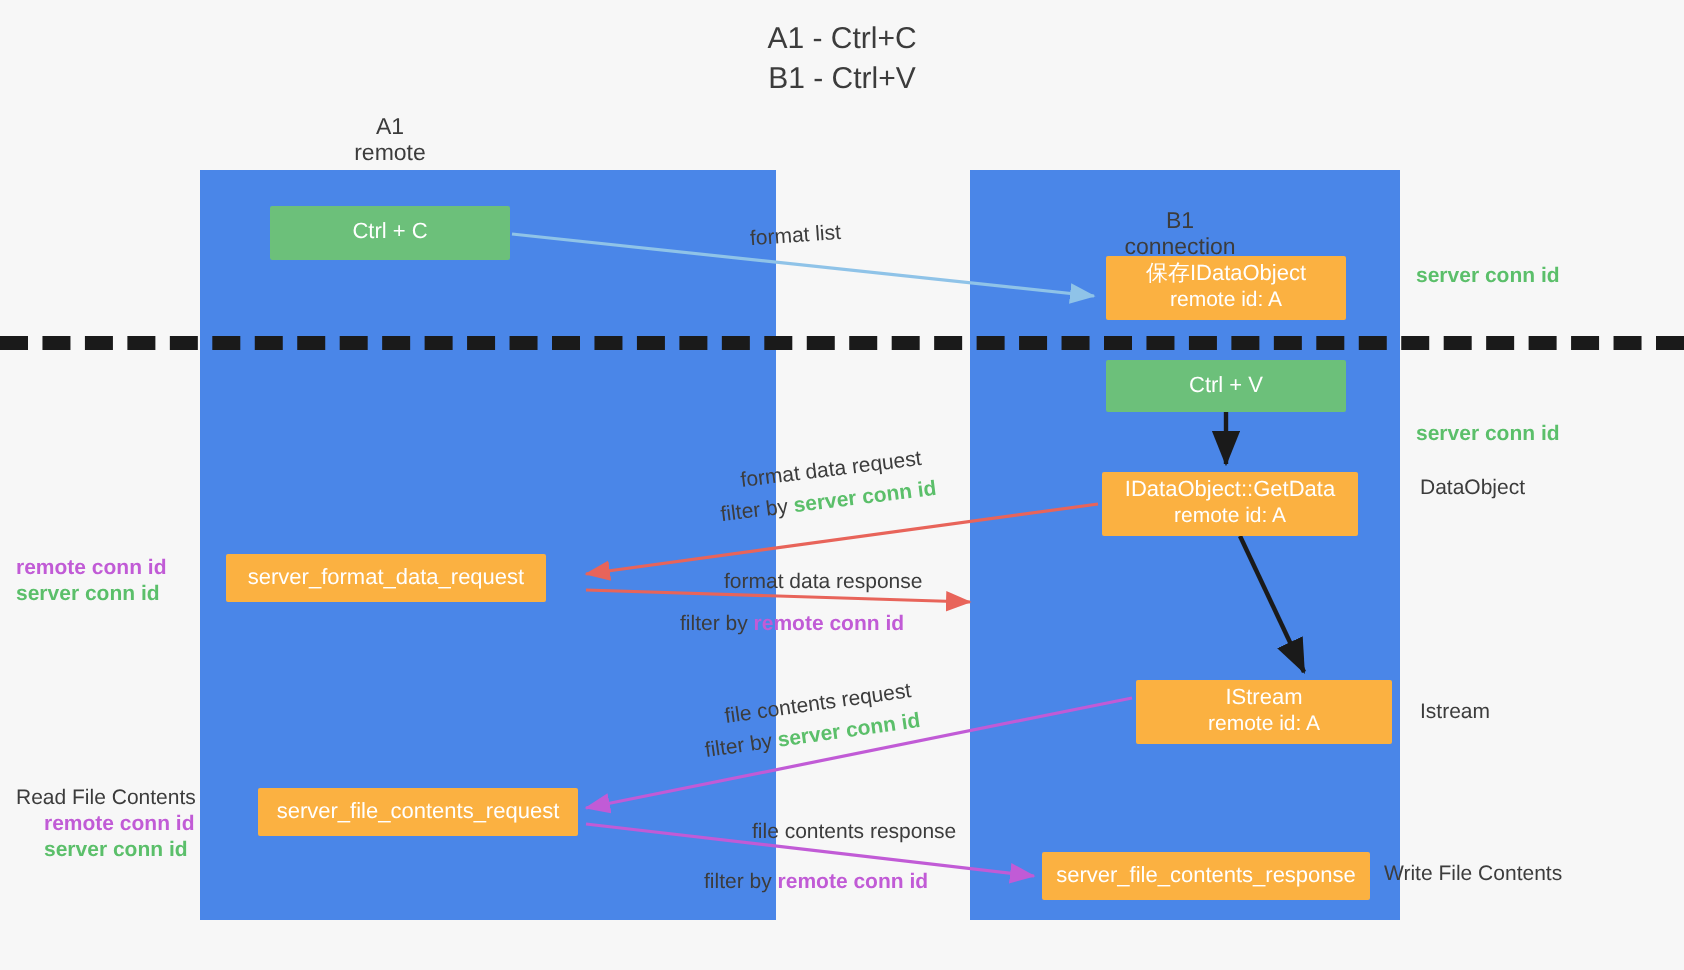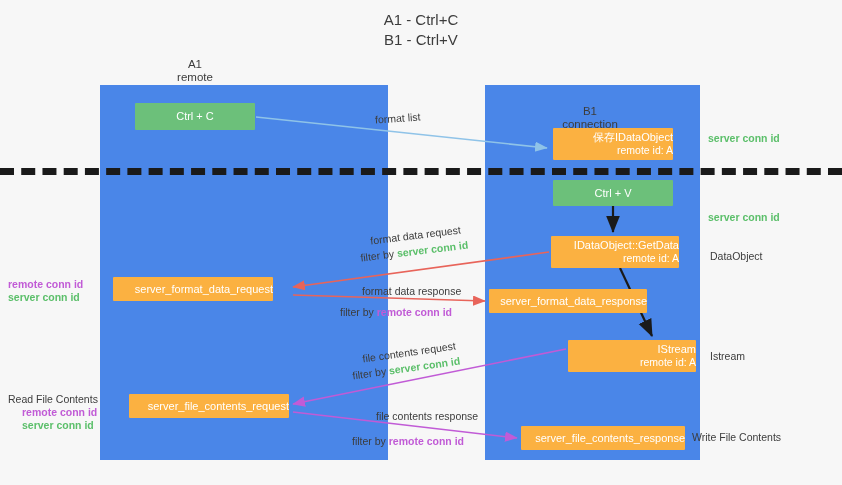--- a/index.html
+++ b/index.html
@@ -41,21 +41,21 @@
 
   
   .node{
     box-sizing:border-box;
     display:flex;flex-direction:column;
     align-items:center;justify-content:center;
     color:#ffffff;font-size:11px;line-height:13px;
     text-align:center;border-radius:1px;
   }
   .node.green{background:#6aa84f;background:#6cc07a;}
-  .node.orange{background:#fbb141;align-items:flex-end;}
+  .node.orange{background:#fbb141;}
   .node .l2{font-size:10.5px;}
 
   #n-ctrlc{left:135px;top:103px;width:120px;height:27px;}
   #n-save{left:553px;top:128px;width:120px;height:32px;}
   #n-ctrlv{left:553px;top:180px;width:120px;height:26px;}
   #n-getdata{left:551px;top:236px;width:128px;height:32px;}
   #n-istream{left:568px;top:340px;width:128px;height:32px;}
   #n-fdreq{left:113px;top:277px;width:160px;height:24px;}
   #n-fdres{left:489px;top:289px;width:158px;height:24px;}
   #n-fcreq{left:129px;top:394px;width:160px;height:24px;}
@@ -86,21 +86,21 @@
   .side .plain{color:#3c3c3c;}
   .side .rc{color:#c15bd6;font-weight:bold;}
   .side .sc{color:#5bbf6a;font-weight:bold;}
 
   #ann-left-fmt{left:8px;top:278px;}
   #ann-left-file{left:8px;top:393px;}
   #ann-left-file .title{color:#3c3c3c;font-weight:normal;}
 
   #ann-r-server1{left:708px;top:132px;}
   #ann-r-server2{left:708px;top:211px;}
-  #ann-r-dataobject{left:710px;top:250px;}
+  #ann-r-dataobject{left:710px;top:238px;}
   #ann-r-istream{left:710px;top:350px;}
   #ann-r-write{left:692px;top:431px;}
 </style>
 </head>
 <body>
 
 <div class="stage">
 
   <div class="abs" id="title">
     <div>A1 - Ctrl+C</div>
@@ -172,23 +172,20 @@
 
   <div class="abs node orange" id="n-istream">
     <span class="l1">IStream</span>
     <span class="l2">remote id: A</span>
   </div>
 
   <div class="abs node orange" id="n-fdreq">
     <span class="l1">server_format_data_request</span>
   </div>
 
-  <div class="abs node orange" id="n-fdres">
-    <span class="l1">server_format_data_response</span>
-  </div>
 
   <div class="abs node orange" id="n-fcreq">
     <span class="l1">server_file_contents_request</span>
   </div>
 
   <div class="abs node orange" id="n-fcres">
     <span class="l1">server_file_contents_response</span>
   </div>
 
   <div class="abs edge-label" id="lbl-formatlist">format list</div>

